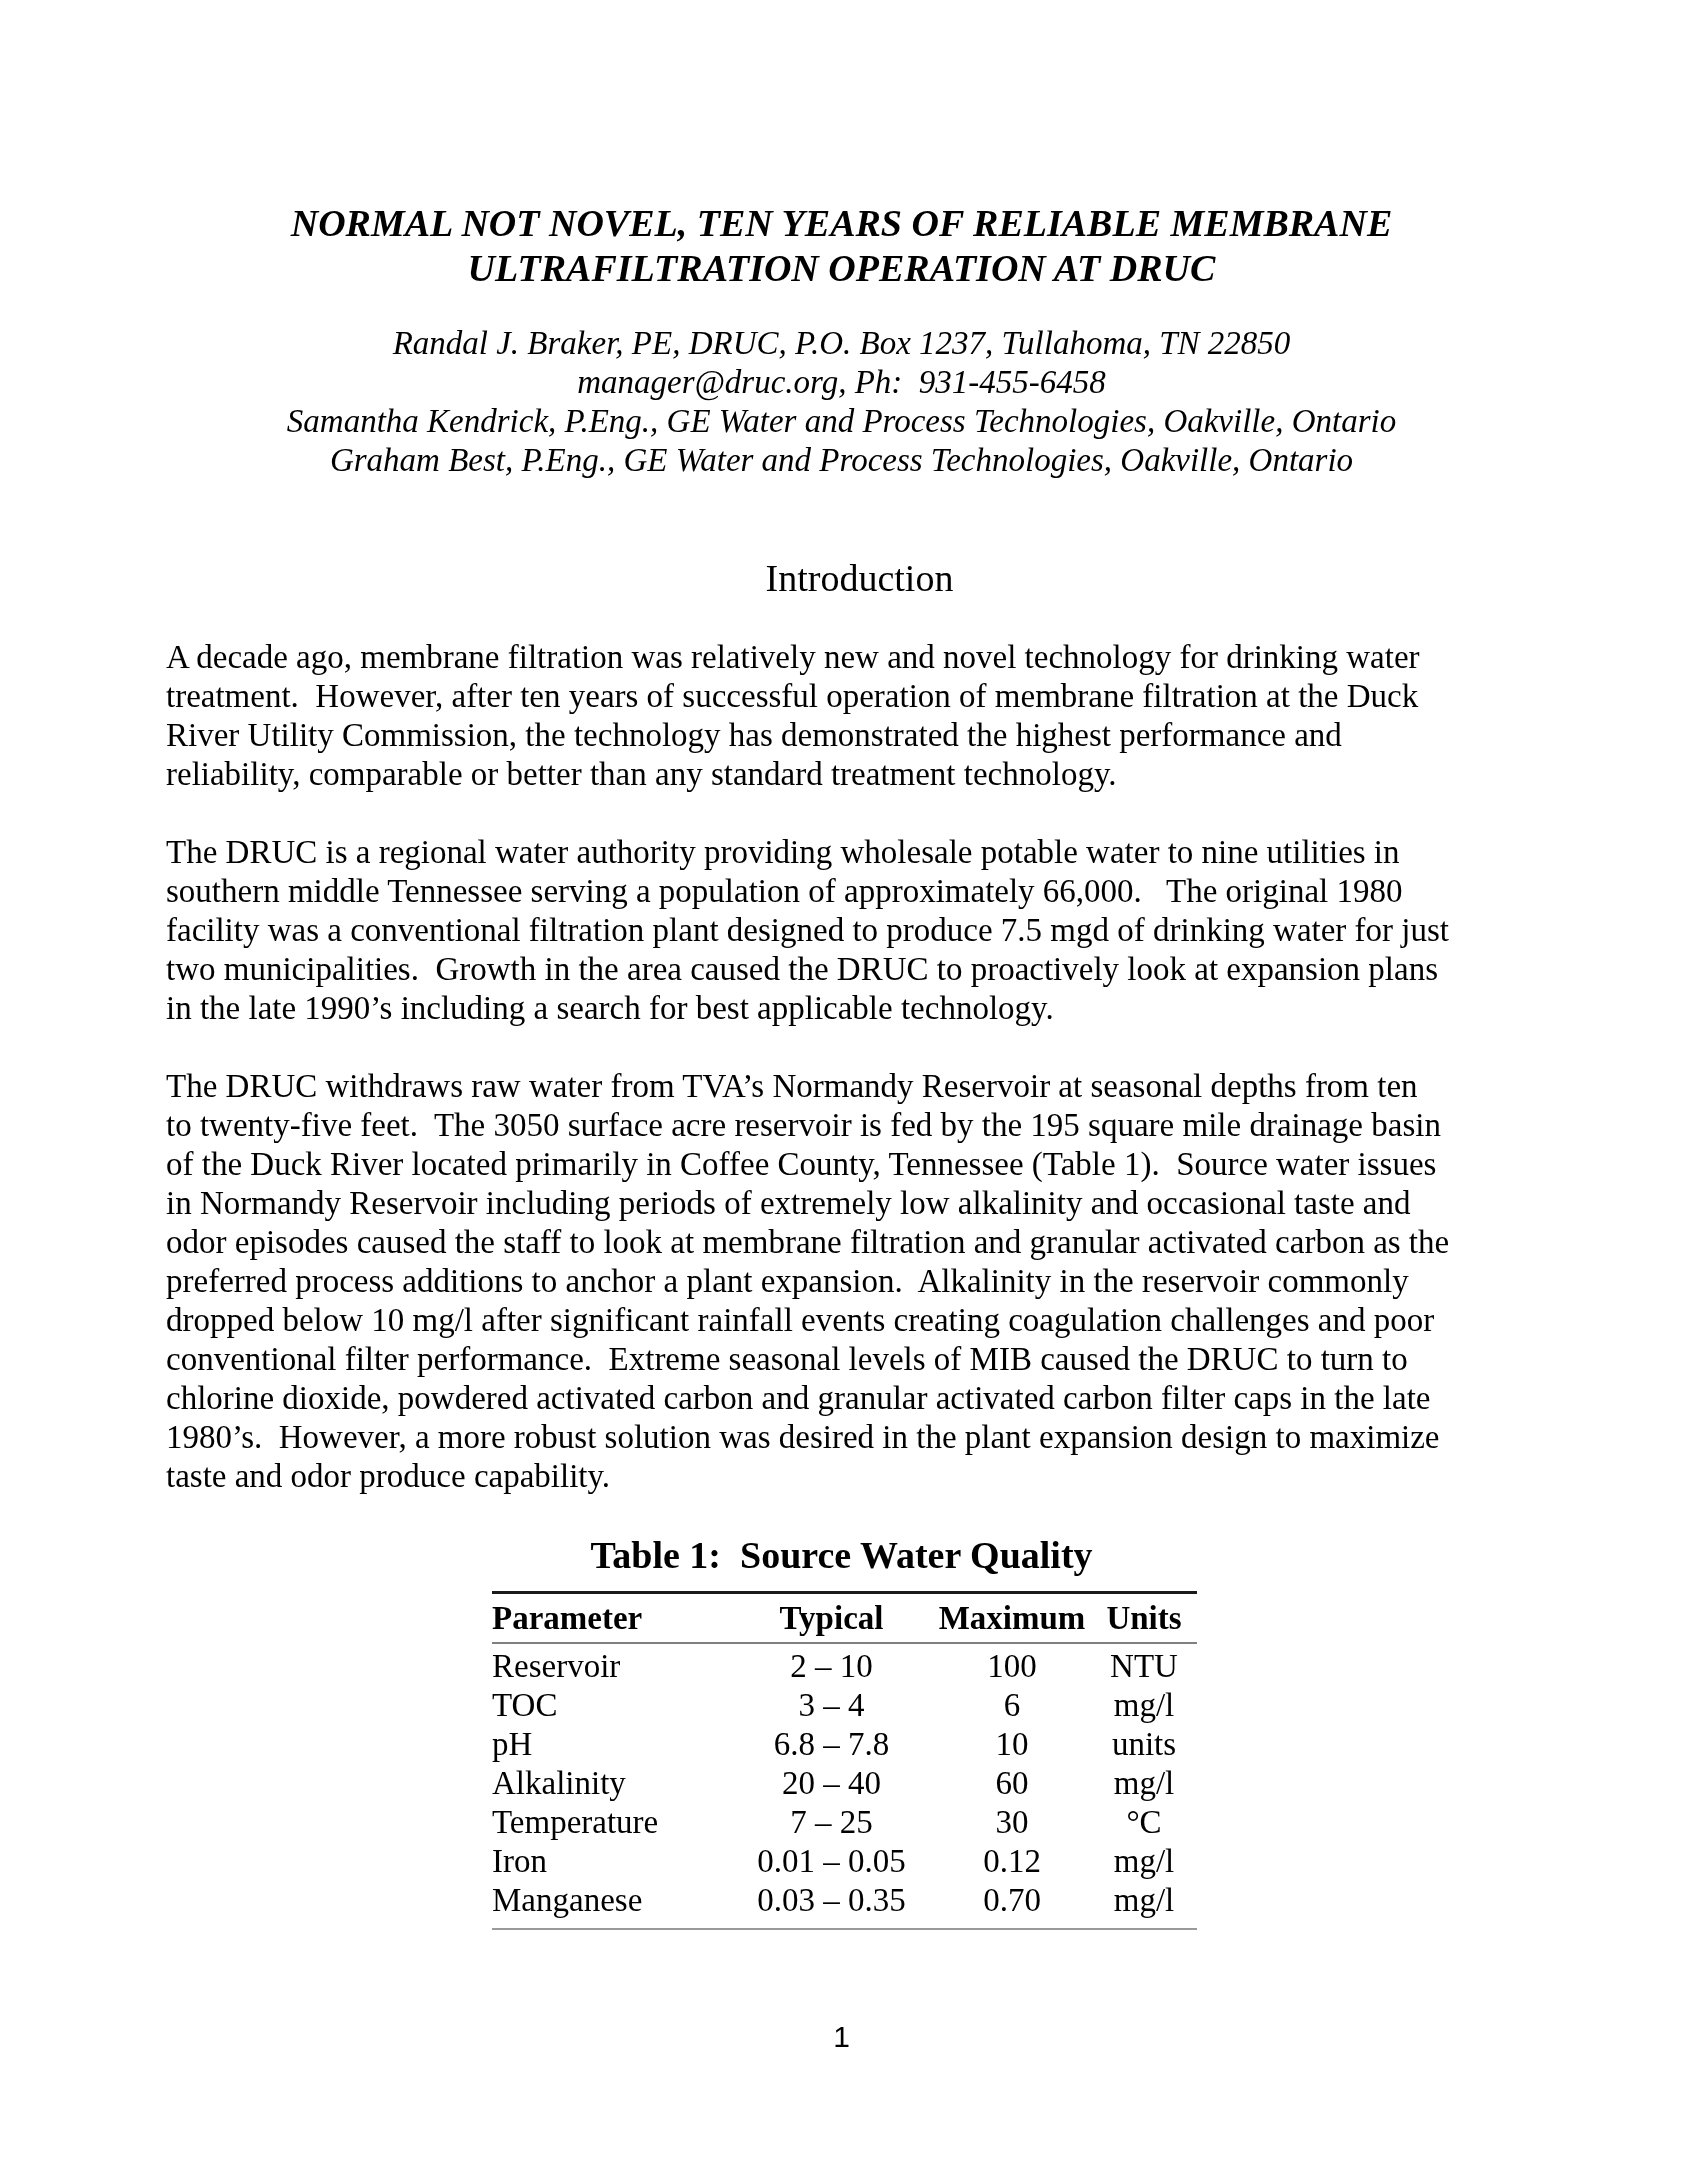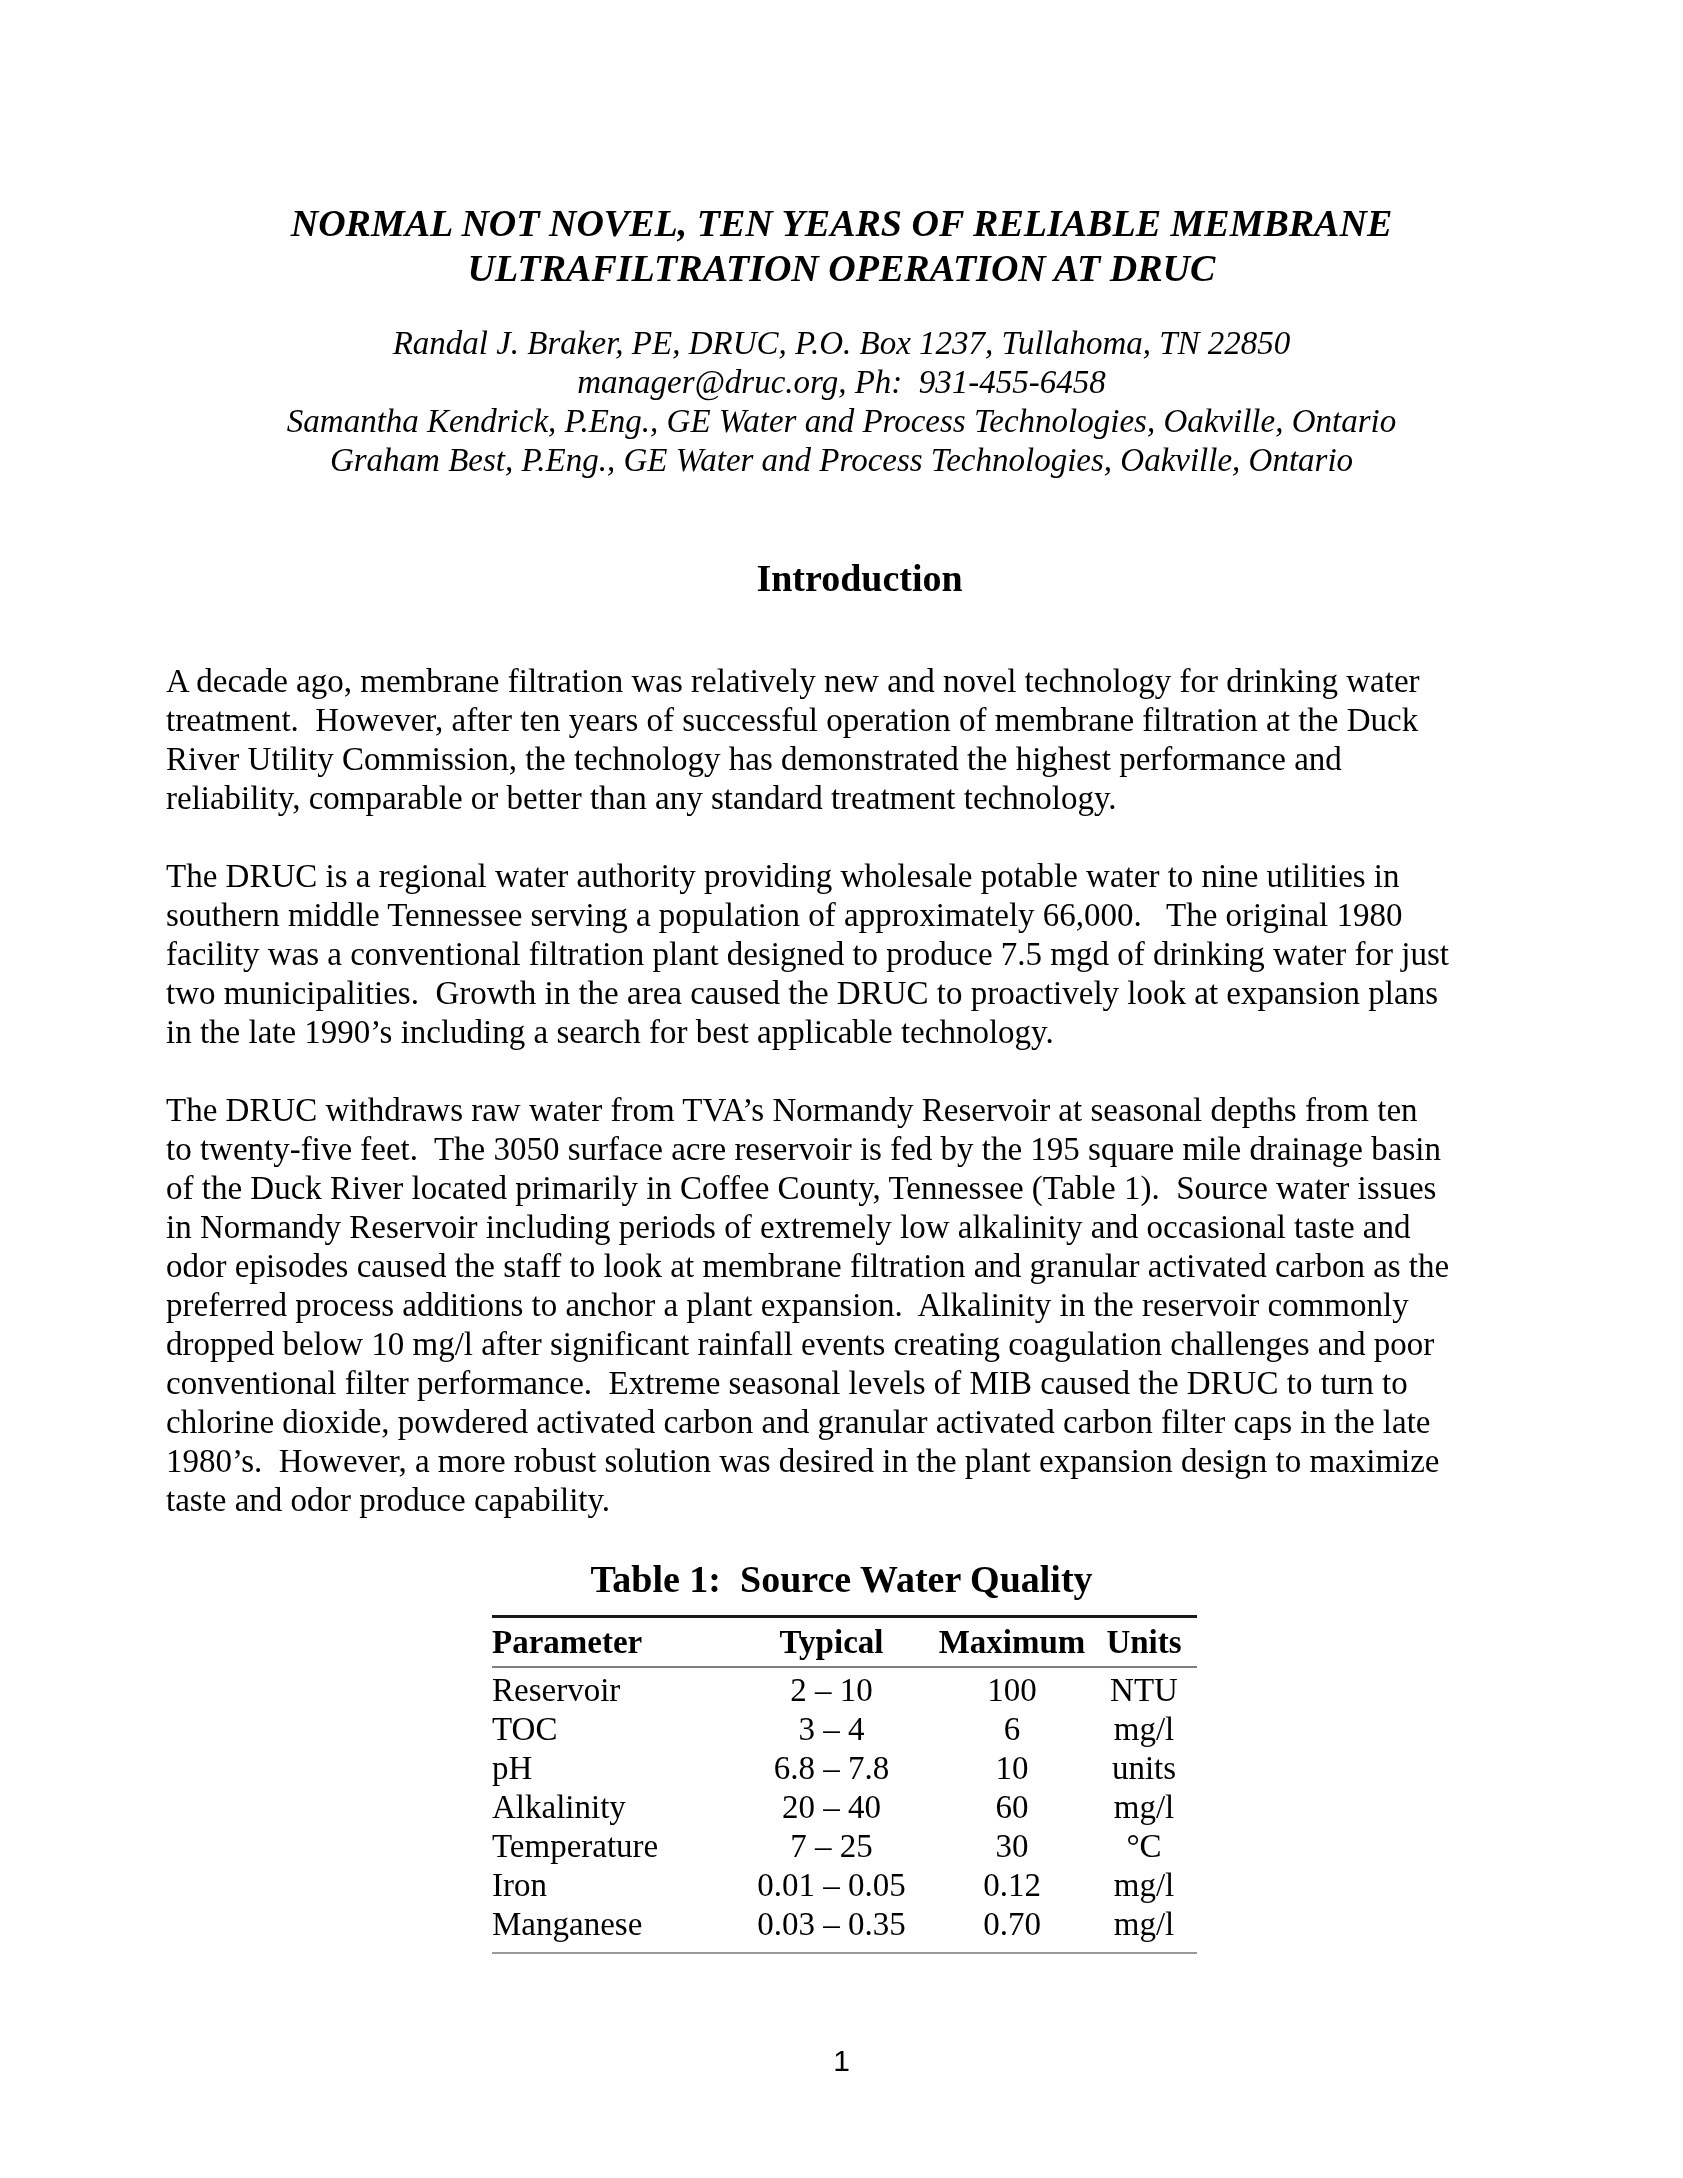--- a/index.html
+++ b/index.html
@@ -25,31 +25,31 @@
     margin-top: 33px;
     text-align: center;
     font-style: italic;
     font-size: 33px;
     line-height: 39px;
   }
   .author-line { white-space: pre; }
   .section-heading {
     margin: 76px 8px 0 0;
     text-align: center;
-    font-weight: bold;
+    font-weight: normal;
     font-size: 38px;
     line-height: 45px;
     padding-left: 44px;
   }
   .paragraph {
     margin: 39px 0 0 166px;
     font-size: 33px;
     line-height: 39px;
   }
-  .paragraph.first { margin-top: 61px; }
+  .paragraph.first { margin-top: 37px; }
   .para-line { white-space: pre; }
   .table-caption {
     margin-top: 37px;
     text-align: center;
     font-weight: bold;
     font-size: 38px;
     line-height: 45px;
     white-space: pre;
   }
   table.data-table {

